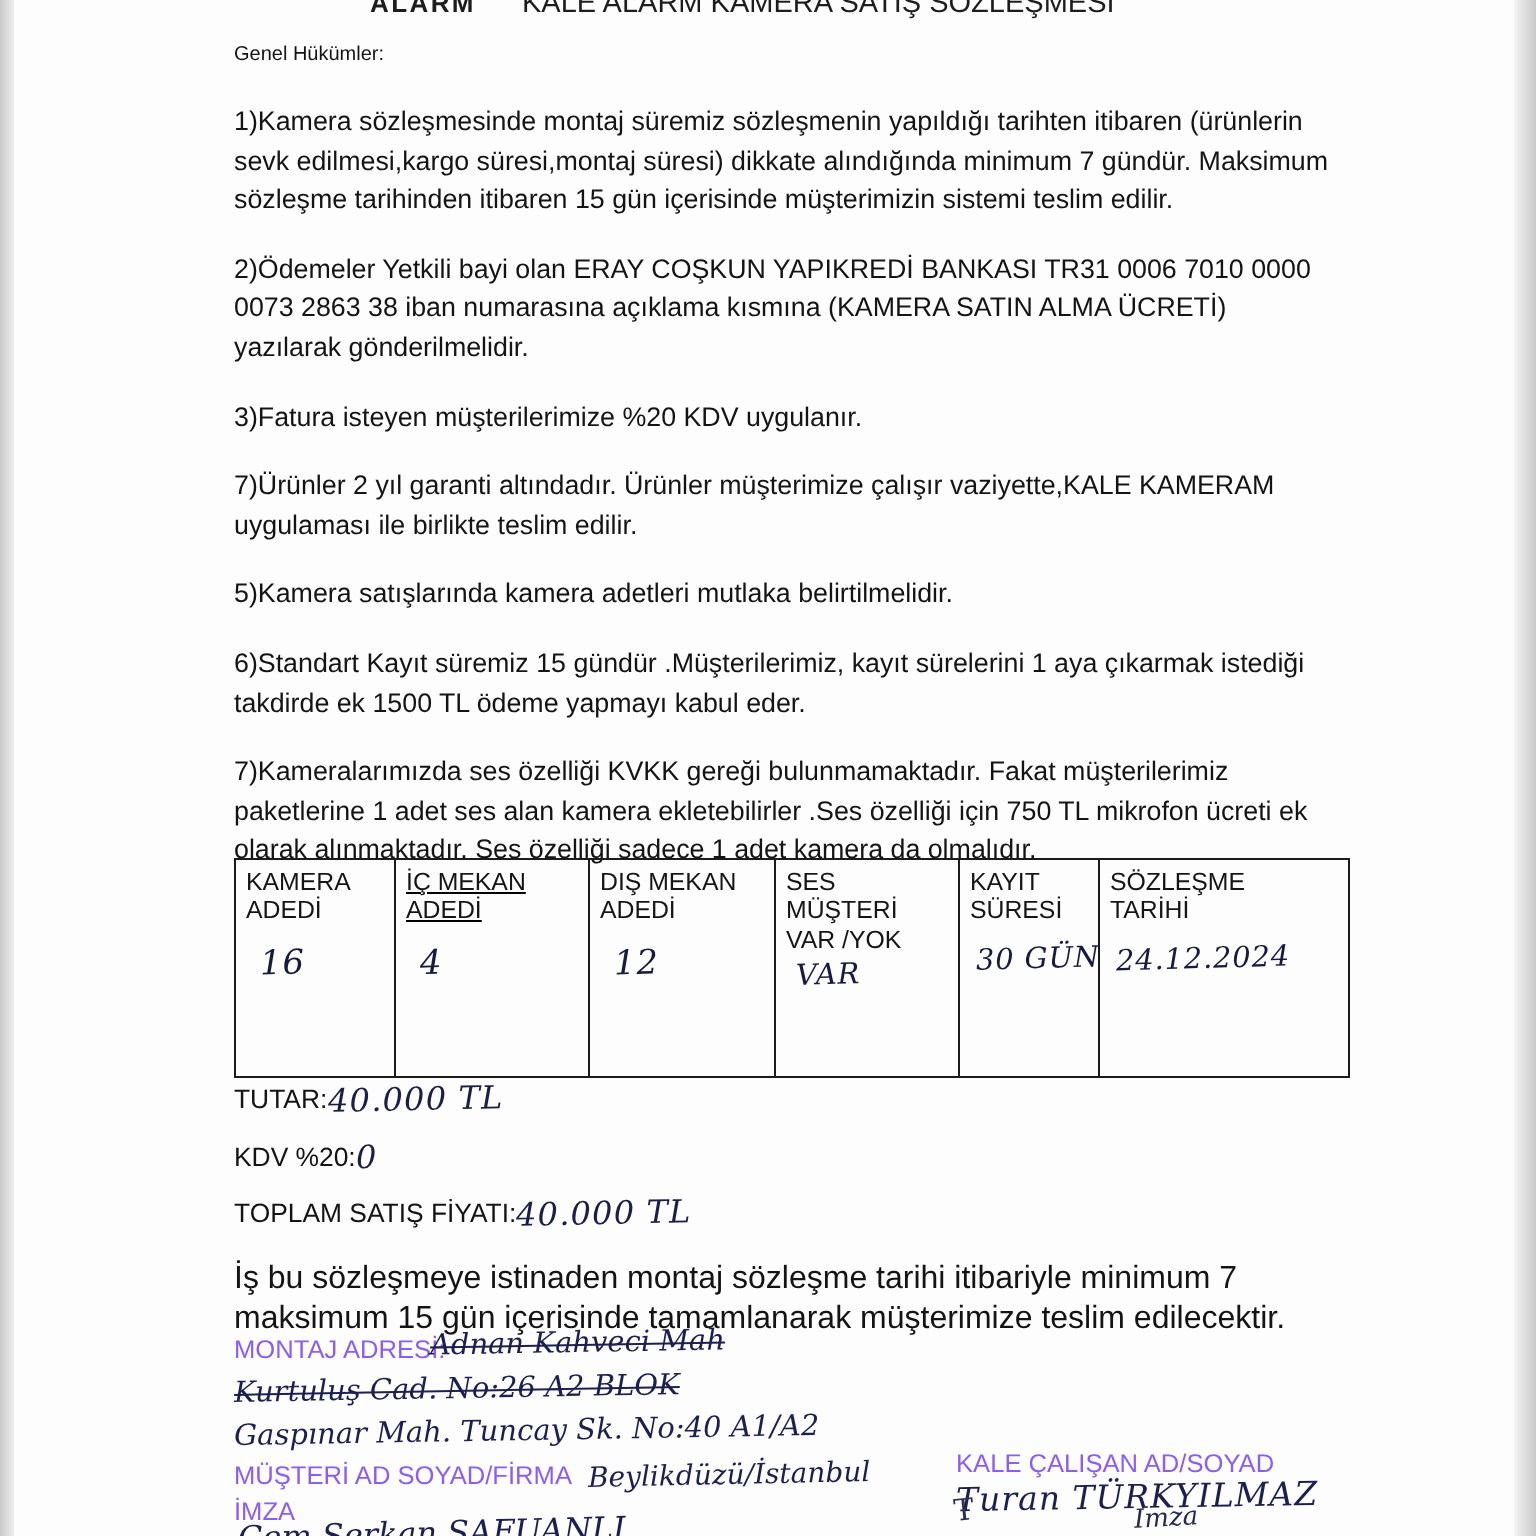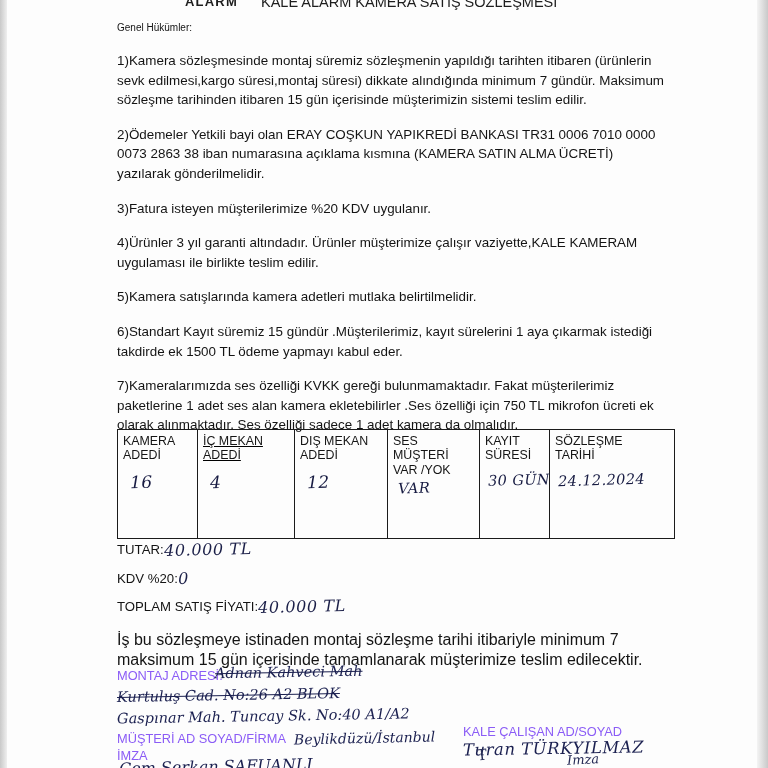--- a/index.html
+++ b/index.html
@@ -165,21 +165,21 @@
 
   
   .sig-left {
     position: absolute;
     left: 110px;
     top: 666px;
     width: 380px;
   }
   .sig-right {
     position: absolute;
-    left: 456px;
+    left: 471px;
     top: 724px;
     width: 290px;
   }
   .lbl {
     font-size: 12.8px;
     color: #8b5cf6;
     white-space: nowrap;
   }
   .addr-row { position: relative; height: 21px; }
   .addr-line {
@@ -255,21 +255,21 @@
     <div class="header">
       <div class="logo-word">ALARM</div>
       <div class="doc-title">KALE ALARM KAMERA SATIŞ SÖZLEŞMESİ</div>
     </div>
 
     <div class="body-area">
       <p class="lead">Genel Hükümler:</p>
       <p class="clause">1)Kamera sözleşmesinde montaj süremiz sözleşmenin yapıldığı tarihten itibaren (ürünlerin sevk edilmesi,kargo süresi,montaj süresi) dikkate alındığında minimum 7 gündür. Maksimum sözleşme tarihinden itibaren 15 gün içerisinde müşterimizin sistemi teslim edilir.</p>
       <p class="clause">2)Ödemeler Yetkili bayi olan ERAY COŞKUN YAPIKREDİ BANKASI TR31 0006 7010 0000 0073 2863 38 iban numarasına açıklama kısmına (KAMERA SATIN ALMA ÜCRETİ) yazılarak gönderilmelidir.</p>
       <p class="clause">3)Fatura isteyen müşterilerimize %20 KDV uygulanır.</p>
-      <p class="clause">4)Ürünler 3 yıl garanti altındadır. Ürünler müşterimize çalışır vaziyette,KALE KAMERAM uygulaması ile birlikte teslim edilir.</p>
+      <p class="clause">7)Ürünler 2 yıl garanti altındadır. Ürünler müşterimize çalışır vaziyette,KALE KAMERAM uygulaması ile birlikte teslim edilir.</p>
       <p class="clause">5)Kamera satışlarında kamera adetleri mutlaka belirtilmelidir.</p>
       <p class="clause">6)Standart Kayıt süremiz 15 gündür .Müşterilerimiz, kayıt sürelerini 1 aya çıkarmak istediği takdirde ek 1500 TL ödeme yapmayı kabul eder.</p>
       <p class="clause">7)Kameralarımızda ses özelliği KVKK gereği bulunmamaktadır. Fakat müşterilerimiz paketlerine 1 adet ses alan kamera ekletebilirler .Ses özelliği için 750 TL mikrofon ücreti ek olarak alınmaktadır. Ses özelliği sadece 1 adet kamera da olmalıdır.</p>
     </div>
 
     <div class="grid">
       <div class="gcol c0">
         <div class="ghead">KAMERA
 ADEDİ</div>
         <div class="gval">16</div>

